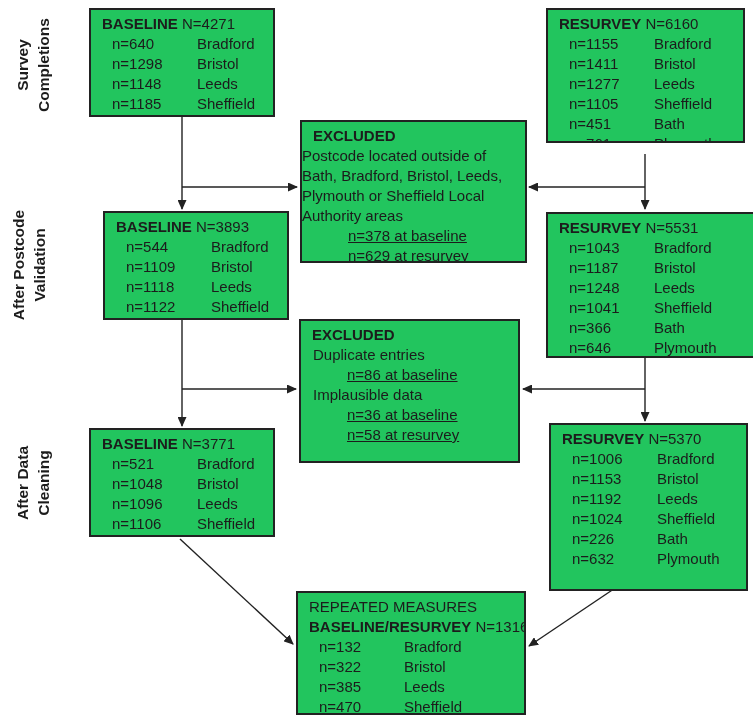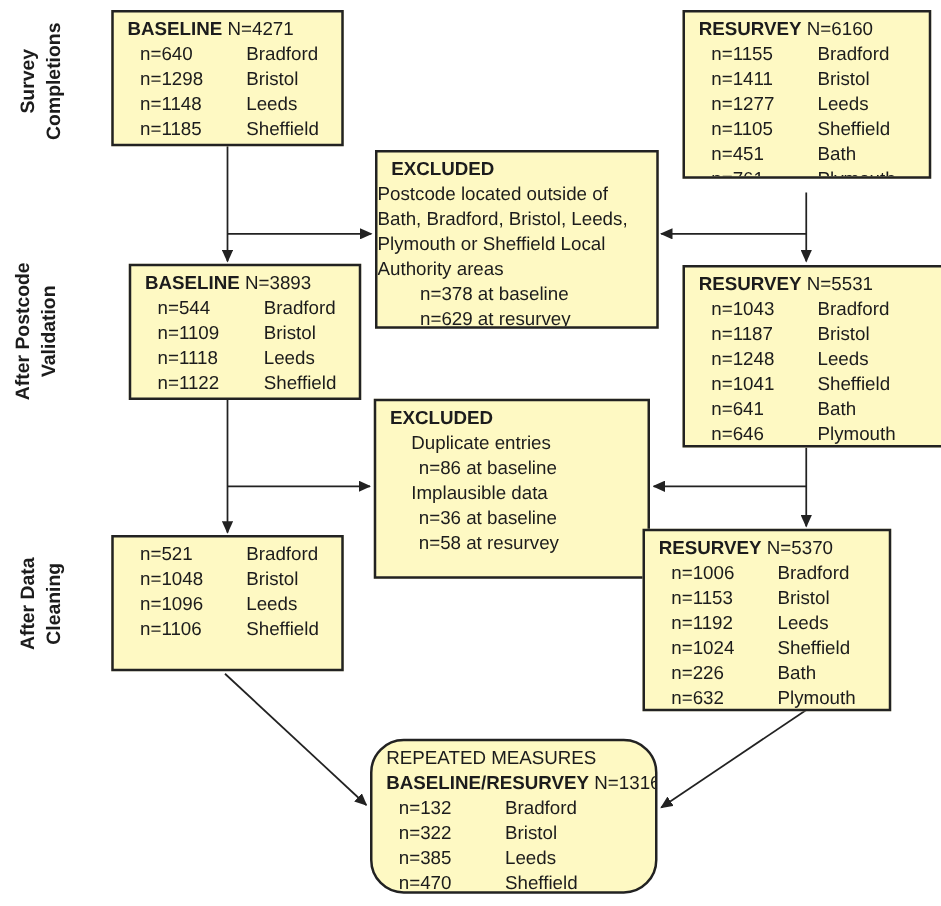--- a/index.html
+++ b/index.html
@@ -4,30 +4,30 @@
 <style>
   * { box-sizing: border-box; }
   html, body { margin: 0; padding: 0; background: #ffffff; }
   #canvas {
     position: relative; width: 753px; height: 725px;
     background: #ffffff; color: #1c1c1c; overflow: hidden;
     font-family: "Liberation Sans", sans-serif;
   }
   svg.arrows { position: absolute; left: 0; top: 0; }
   .box {
-    position: absolute; background: #fef9c3; border: 2px solid #222222;
+    position: absolute; background: #22c55e; border: 2px solid #222222;
     font-size: 15px; line-height: 20px; padding-top: 4px; overflow: hidden;
   }
   .b  { font-weight: 700; }
   .bt { padding-left: 11px; white-space: nowrap; }
   .srow { display: flex; padding-left: 21px; white-space: nowrap; }
   .nv { width: 85px; flex: none; }
   .ex-body { padding: 0 4px 0 0; }
-  .ex-line { padding-left: 28px; white-space: nowrap; }
-  .ex-line.ind { padding-left: 34px; }
+  .ex-line { padding-left: 12px; white-space: nowrap; }
+  .ex-line.ind { padding-left: 46px; text-decoration: underline; }
   .vlabel {
     position: absolute; width: 140px; height: 44px;
     transform: rotate(-90deg);
     display: flex; align-items: center; justify-content: center;
     text-align: center; font-weight: 700; font-size: 15.5px; line-height: 21px;
     white-space: pre-line;
   }
 </style>
 </head>
 <body>
@@ -146,58 +146,59 @@
       </div>
     <div class="srow">
         <span class="nv">n=1248</span>
         <span>Leeds</span>
       </div>
     <div class="srow">
         <span class="nv">n=1041</span>
         <span>Sheffield</span>
       </div>
     <div class="srow">
-        <span class="nv">n=641</span>
+        <span class="nv">n=366</span>
         <span>Bath</span>
       </div>
     <div class="srow">
         <span class="nv">n=646</span>
         <span>Plymouth</span>
       </div>
   </div>
 
   <div class="box" style="left:299px; top:319px; width:221px; height:144px;">
     <div class="bt b">EXCLUDED</div>
     <div class="ex-line">Duplicate entries</div>
     <div class="ex-line ind">n=86 at baseline</div>
     <div class="ex-line">Implausible data</div>
     <div class="ex-line ind">n=36 at baseline</div>
     <div class="ex-line ind">n=58 at resurvey</div>
   </div>
 
   <div class="box" style="left:89px; top:428px; width:186px; height:109px;">
+    <div class="bt"><span class="b">BASELINE</span> <span>N=3771</span></div>
     <div class="srow">
         <span class="nv">n=521</span>
         <span>Bradford</span>
       </div>
     <div class="srow">
         <span class="nv">n=1048</span>
         <span>Bristol</span>
       </div>
     <div class="srow">
         <span class="nv">n=1096</span>
         <span>Leeds</span>
       </div>
     <div class="srow">
         <span class="nv">n=1106</span>
         <span>Sheffield</span>
       </div>
   </div>
 
-  <div class="box" style="left:514px; top:423px; width:199px; height:146px;">
+  <div class="box" style="left:549px; top:423px; width:199px; height:168px;">
     <div class="bt"><span class="b">RESURVEY</span> <span>N=5370</span></div>
     <div class="srow">
         <span class="nv">n=1006</span>
         <span>Bradford</span>
       </div>
     <div class="srow">
         <span class="nv">n=1153</span>
         <span>Bristol</span>
       </div>
     <div class="srow">
@@ -211,21 +212,21 @@
     <div class="srow">
         <span class="nv">n=226</span>
         <span>Bath</span>
       </div>
     <div class="srow">
         <span class="nv">n=632</span>
         <span>Plymouth</span>
       </div>
   </div>
 
-  <div class="box" style="left:296px; top:591px; width:230px; height:124px;border-radius:27px;">
+  <div class="box" style="left:296px; top:591px; width:230px; height:124px;">
     <div class="bt">REPEATED MEASURES</div>
     <div class="bt"><span class="b">BASELINE/RESURVEY</span> <span>N=1316</span></div>
     <div class="srow">
         <span class="nv">n=132</span>
         <span>Bradford</span>
       </div>
     <div class="srow">
         <span class="nv">n=322</span>
         <span>Bristol</span>
       </div>

